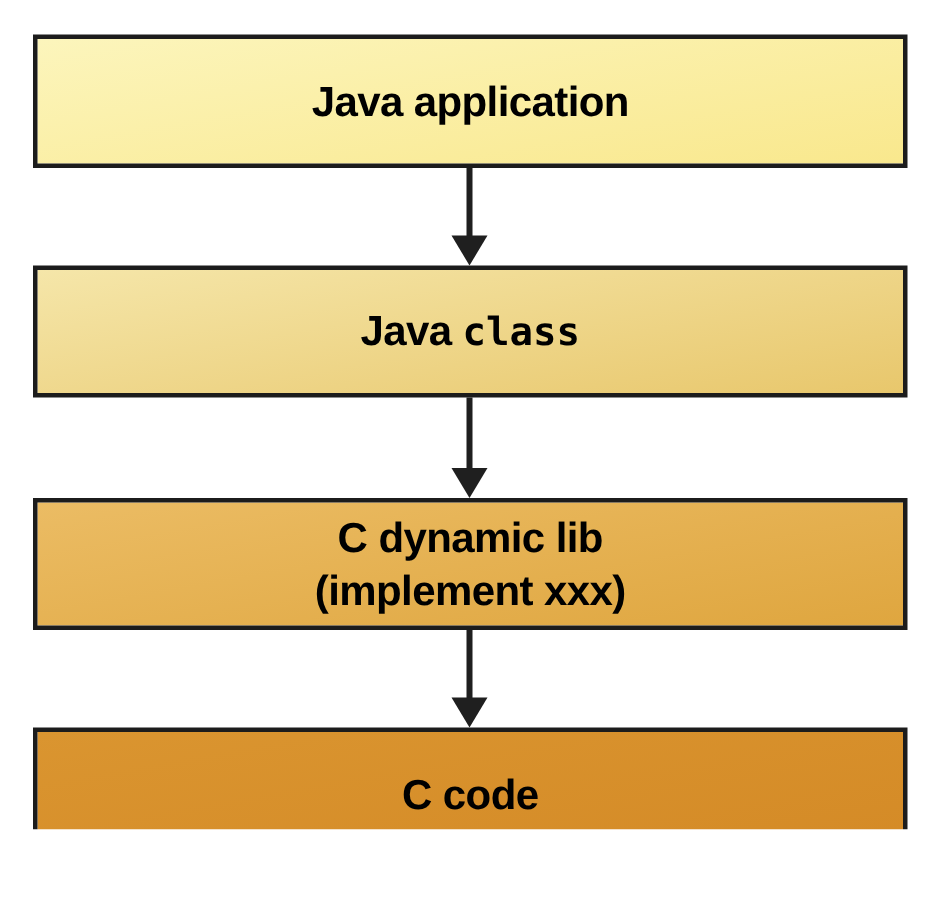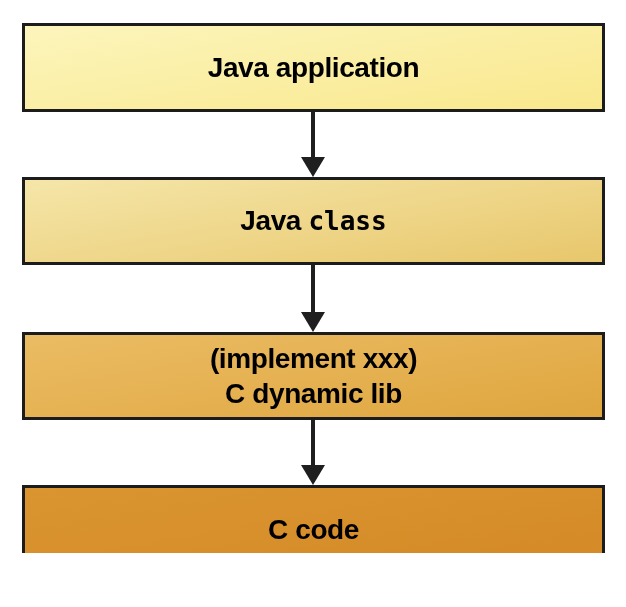--- a/index.html
+++ b/index.html
@@ -91,22 +91,22 @@
   <div class="arrow-head head-1"></div>
 
   <div class="box box-java-class">
     <div class="line"><span>Java </span><span class="mono">class</span></div>
   </div>
 
   <div class="arrow-stem stem-2"></div>
   <div class="arrow-head head-2"></div>
 
   <div class="box box-c-dynamic-lib">
+    <div class="line">C dynamic lib</div>
     <div class="line">(implement xxx)</div>
-    <div class="line">C dynamic lib</div>
   </div>
 
   <div class="arrow-stem stem-3"></div>
   <div class="arrow-head head-3"></div>
 
   <div class="box box-c-code">
     <div class="line">C code</div>
   </div>
 
 </div>

